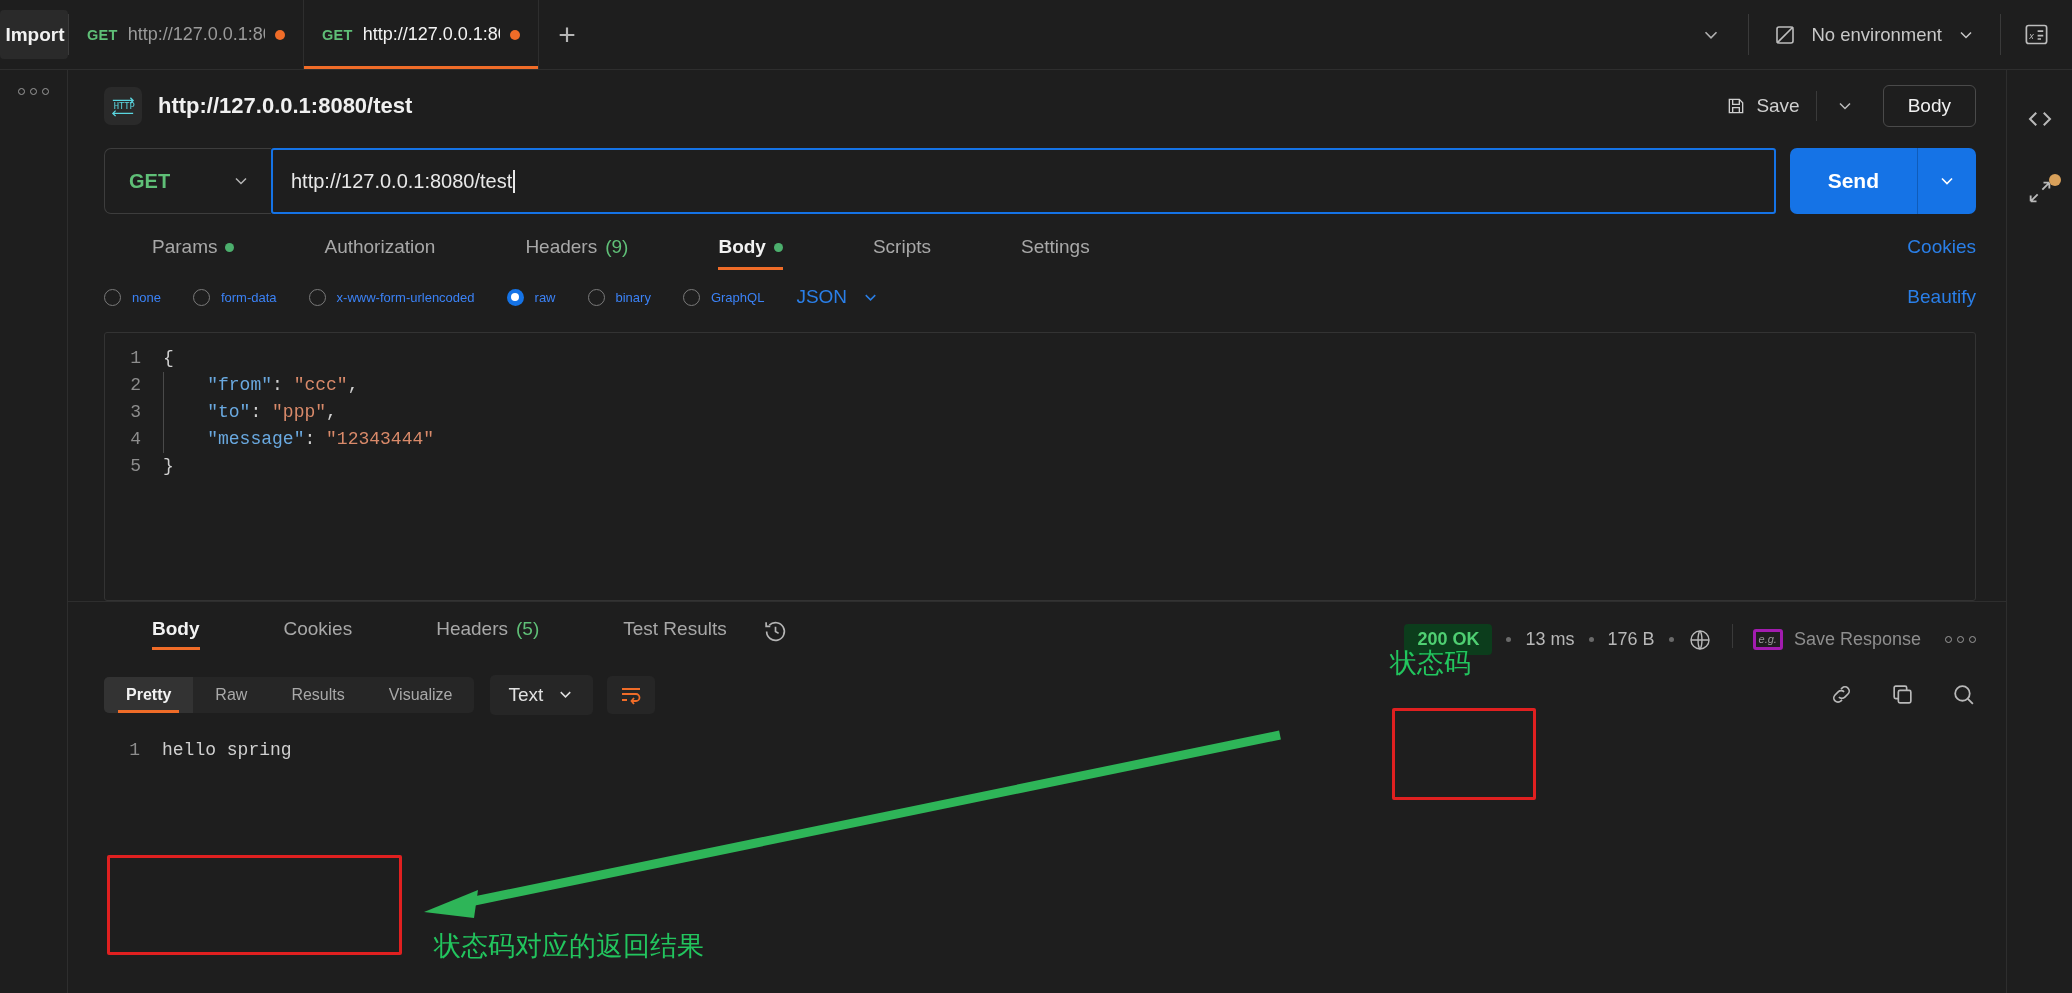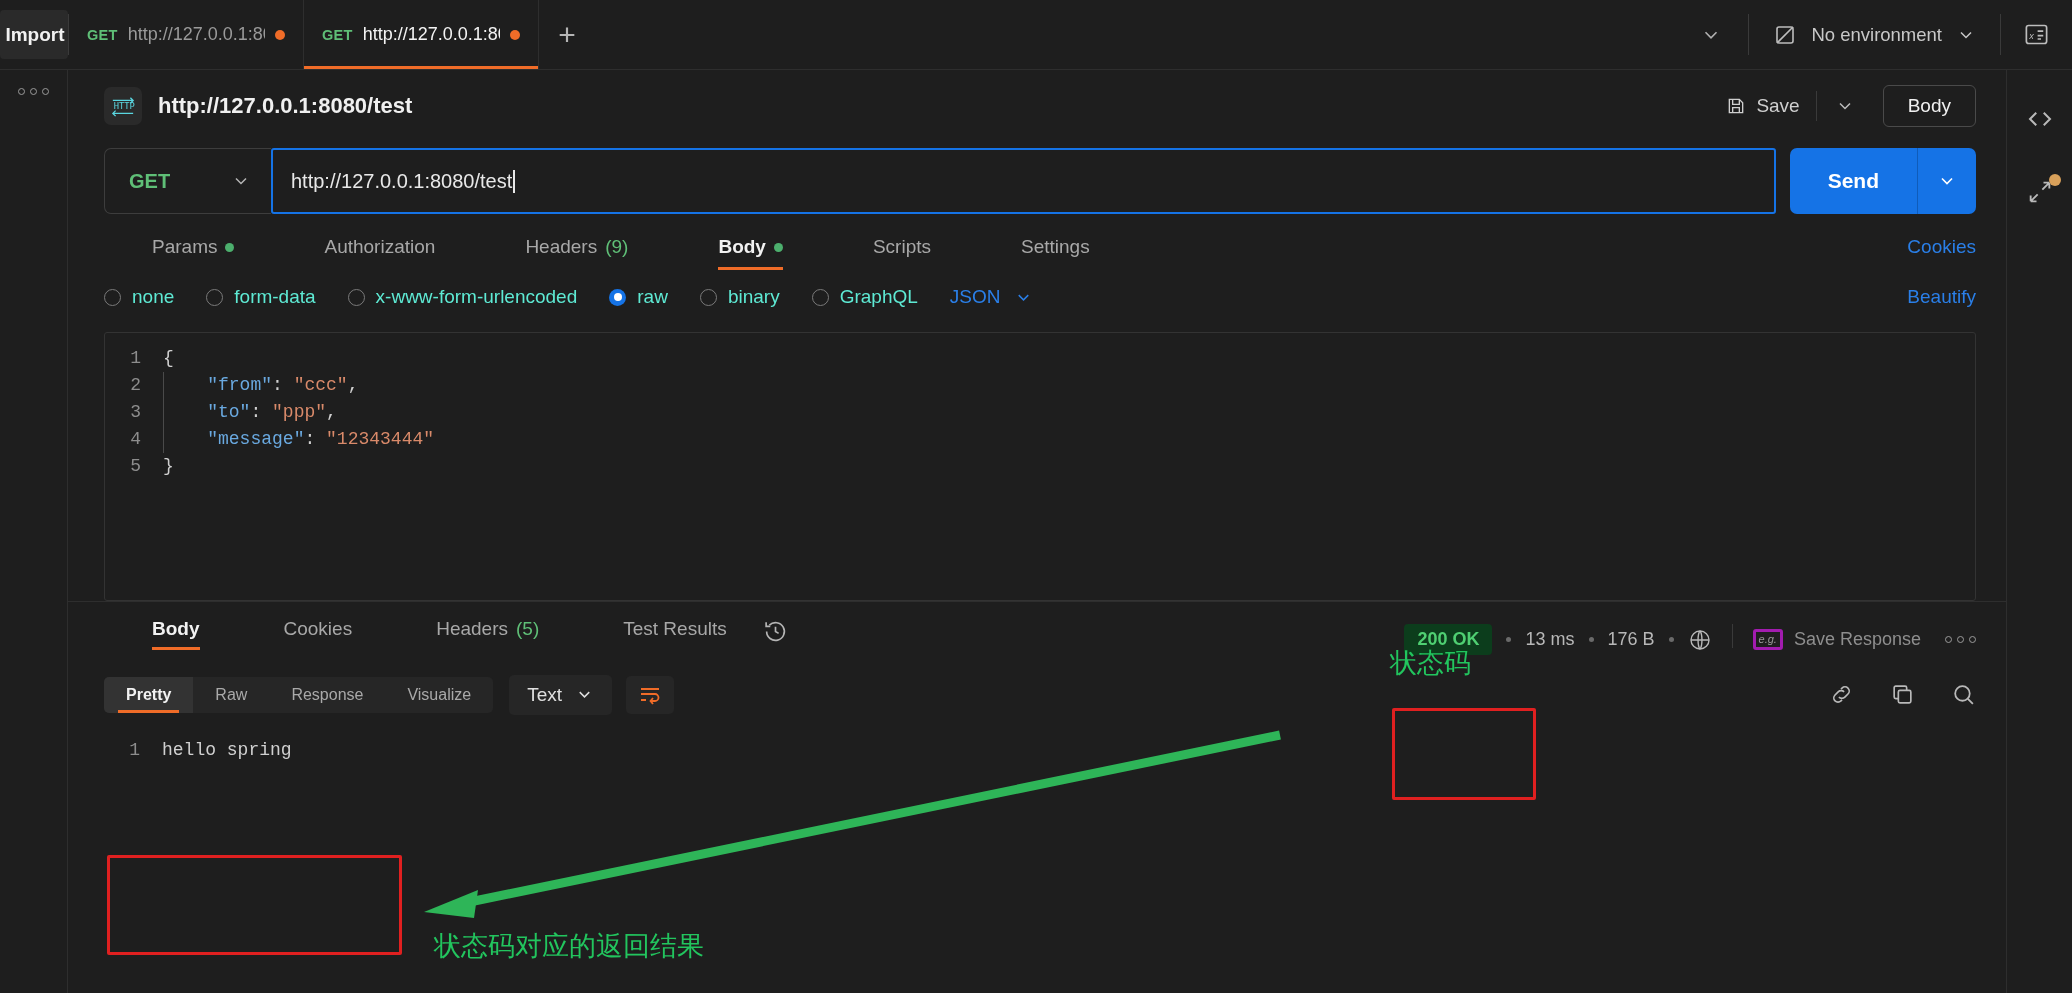--- a/index.html
+++ b/index.html
@@ -122,21 +122,21 @@
   }
   .rtab.active { color: #f2f2f2; font-weight: 700; }
   .rtab.active::after { content: ""; position: absolute; left: 0; right: 0; bottom: 0; height: 3px; background: #f06c28; }
   .rtab .gdot { width: 9px; height: 9px; border-radius: 50%; background: #4caf6d; }
   .rtab .cnt { color: #5fbf77; }
   .link-blue { color: #2a7fe8; font-size: 19px; cursor: pointer; }
   .reqtabs .link-blue { margin-left: auto; padding-bottom: 12px; }
 
   
   .btype { display: flex; align-items: center; padding: 12px 30px 12px 36px; height: 54px; gap: 0; }
-  .radio { display: flex; align-items: center; gap: 11px; margin-right: 32px; font-size: 19px; color: #5eead4; cursor: pointer; white-space: nowrap; }
+  .radio { display: flex; align-items: center; gap: 11px; margin-right: 32px; font-size: 13px; color: #3b82f6; cursor: pointer; white-space: nowrap; }
   .radio .rc { width: 17px; height: 17px; border-radius: 50%; border: 1.8px solid #7a7a7a; flex: none; }
   .radio.sel .rc { border: none; background: #1573e6; position: relative; }
   .radio.sel .rc::after { content: ""; position: absolute; inset: 4.5px; border-radius: 50%; background: #fff; }
   .jsonsel { display: flex; align-items: center; gap: 14px; color: #2a7fe8; font-size: 19px; cursor: pointer; }
   .btype .link-blue { margin-left: auto; }
 
   
   .editor {
     margin: 8px 30px 0 36px; border: 1px solid #333; border-radius: 3px;
     background: #1e1e1e; flex: 1; min-height: 0; display: flex; flex-direction: column;
@@ -416,21 +416,21 @@
               <i></i>
               <i></i>
             </span>
         </div>
       </div>
 
       <div class="prettybar">
         <div class="segbox">
           <div class="seg active">Pretty</div>
           <div class="seg">Raw</div>
-          <div class="seg">Response</div>
+          <div class="seg">Results</div>
           <div class="seg">Visualize</div>
         </div>
         <div class="textsel">
           <span>Text</span>
           <span>
             <svg width="19" height="19" viewBox="0 0 24 24" fill="none" stroke="currentColor" stroke-width="1.8">
                 <path d="M6 9l6 6 6-6"></path>
               </svg>
           </span>
         </div>

